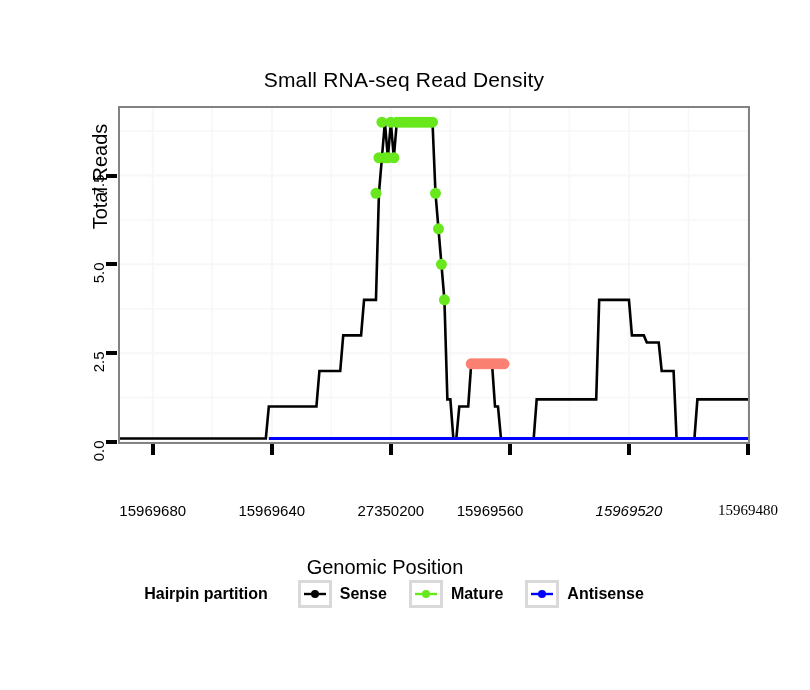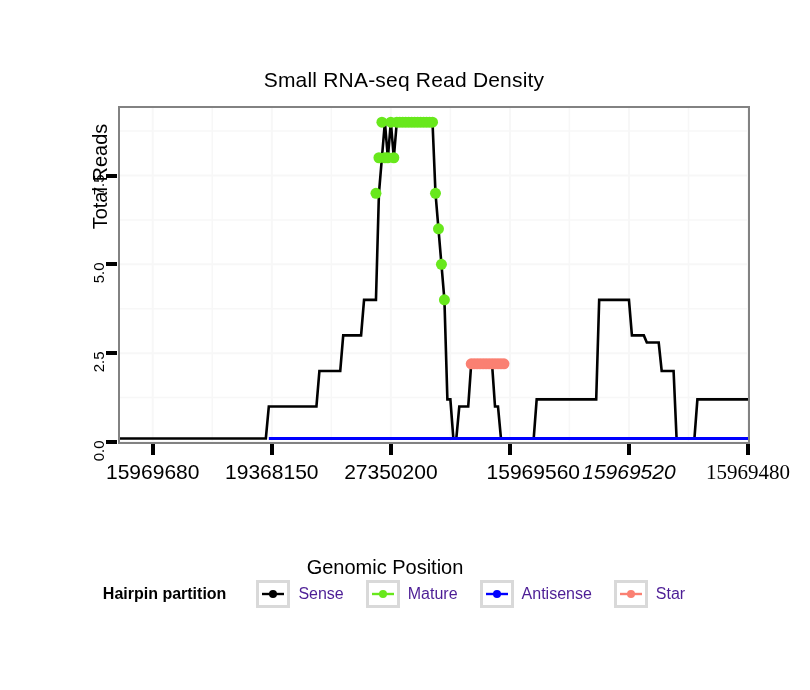--- a/index.html
+++ b/index.html
@@ -53,23 +53,24 @@
   .ytick{
     position:absolute;
     width:11px;height:4px;background:#000;
   }
   .xtick{
     position:absolute;
     width:4px;height:11px;background:#000;
   }
   .xlabel{
     position:absolute;
-    font-size:21px;color:#000;
+    font-size:15px;color:#000;
     text-align:center;
     white-space:nowrap;
+    margin-top:42px;
   }
   .xtitle{
     position:absolute;
     left:0;top:520px;width:770px;
     text-align:center;
     font-size:20px;color:#000;margin-top:36px;
   }
 
   
   #legend{
@@ -85,21 +86,21 @@
   .legend-item{display:flex;align-items:center;margin-right:8px;}
   .legend-key{
     width:34px;height:28px;
     border:3px solid #d9d9d9;
     background:#ffffff;
     display:flex;align-items:center;justify-content:center;
     margin-right:8px;
     box-sizing:border-box;
   }
   .legend-key svg{display:block;}
-  .legend-label{font-size:16px;color:#4c1d95;margin-right:14px;}
+  .legend-label{font-size:16px;color:#000000;margin-right:14px;font-weight:bold;}
 </style>
 </head>
 <body>
 
 <div id="root">
 
   <div class="chart-title">Small RNA-seq Read Density</div>
 
   <div class="ytitle">Total Reads</div>
 
@@ -185,23 +186,23 @@
   <div id="xtick-marks">
       <div class="xtick" style="left: 150.739px; top: 444px;"></div>
       <div class="xtick" style="left: 269.791px; top: 444px;"></div>
       <div class="xtick" style="left: 388.844px; top: 444px;"></div>
       <div class="xtick" style="left: 507.896px; top: 444px;"></div>
       <div class="xtick" style="left: 626.948px; top: 444px;"></div>
       <div class="xtick" style="left: 746px; top: 444px;"></div>
     </div>
   <div id="xtick-labels">
       <div class="xlabel" style="left: 92.7393px; top: 460px; width: 120px;">15969680</div>
-      <div class="xlabel" style="left: 211.791px; top: 460px; width: 120px;">19368150</div>
+      <div class="xlabel" style="left: 211.791px; top: 460px; width: 120px;">15969640</div>
       <div class="xlabel" style="left: 330.844px; top: 460px; width: 120px;">27350200</div>
-      <div class="xlabel" style="left: 460px; top: 460px; width: 120px; text-align: right;">15969560</div>
+      <div class="xlabel" style="left: 430px; top: 460px; width: 120px;">15969560</div>
       <div class="xlabel" style="left: 568.948px; top: 460px; width: 120px; font-style: italic;">15969520</div>
       <div class="xlabel" style="left: 688px; top: 460px; width: 120px; font-family: Liberation Serif, serif;">15969480</div>
     </div>
 
   <div class="xtitle">Genomic Position</div>
 
   <div id="legend">
     <span class="legend-title">Hairpin partition</span>
     <span id="legend-items" style="display:flex;align-items:center;">
         <span class="legend-item">
@@ -224,25 +225,16 @@
         </span>
         <span class="legend-item">
           <span class="legend-key">
             <svg width="24" height="14">
               <line x1="1" y1="7" x2="23" y2="7" stroke="#0000ff" stroke-width="2.4"></line>
               <circle cx="12" cy="7" r="4" fill="#0000ff"></circle>
             </svg>
           </span>
           <span class="legend-label">Antisense</span>
         </span>
-        <span class="legend-item">
-          <span class="legend-key">
-            <svg width="24" height="14">
-              <line x1="1" y1="7" x2="23" y2="7" stroke="#fa8072" stroke-width="2.4"></line>
-              <circle cx="12" cy="7" r="4" fill="#fa8072"></circle>
-            </svg>
-          </span>
-          <span class="legend-label">Star</span>
-        </span>
       </span>
   </div>
 
 </div>
 
 </body></html>

